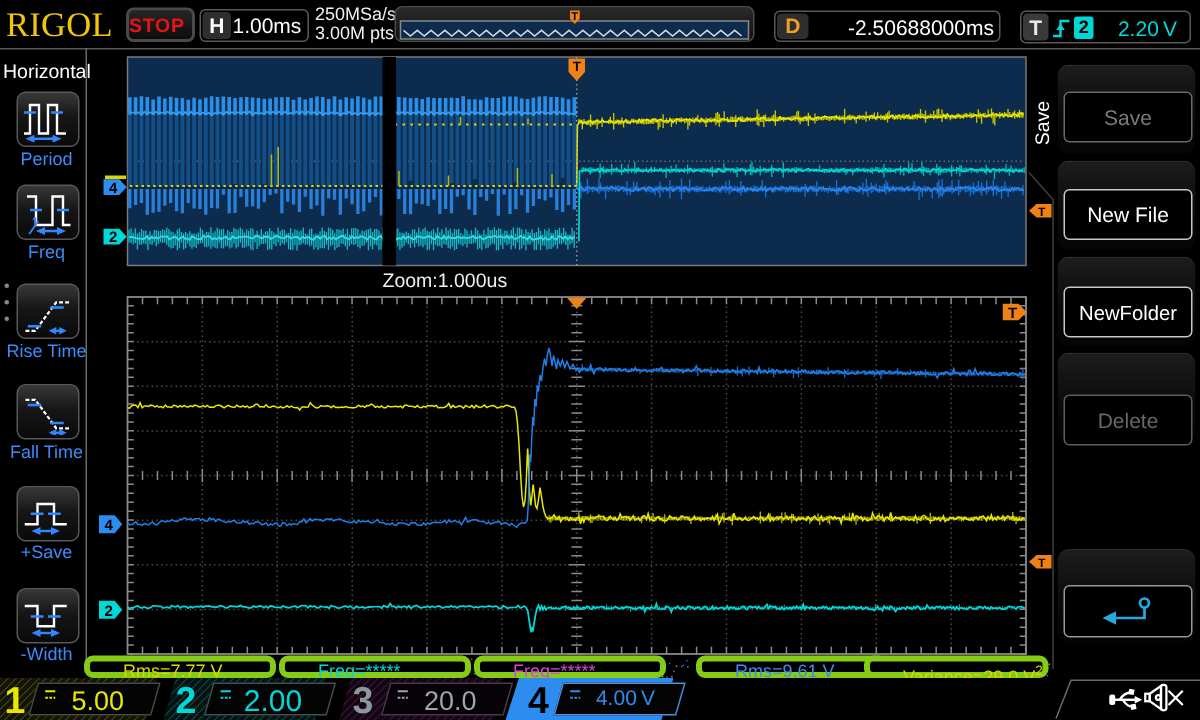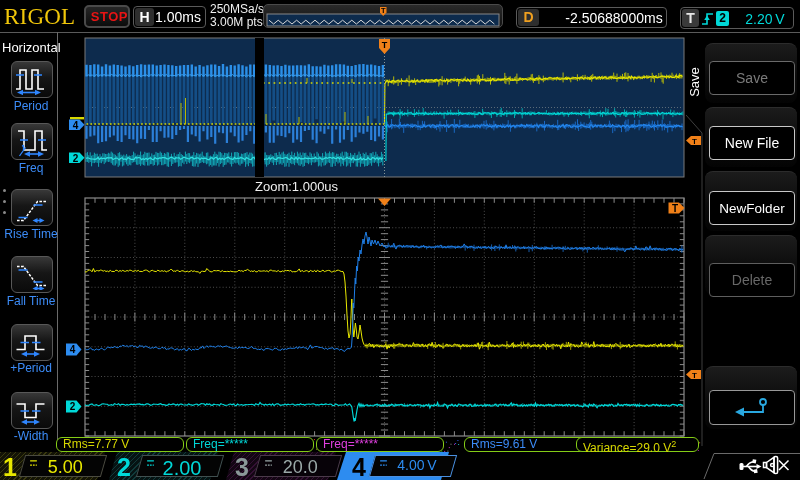--- a/index.html
+++ b/index.html
@@ -2,26 +2,26 @@
 <html><head><meta charset="utf-8"><style>
 *{margin:0;padding:0;box-sizing:border-box}
 html,body{width:800px;height:480px;background:#000;overflow:hidden;font-family:"Liberation Sans",sans-serif}
 .abs{position:absolute}
 #scr{position:relative;width:800px;height:480px;background:#000}
 .pill{border:1px solid #5a5a5a;border-radius:4px;background:#000}
 .btn-ico{width:42px;height:37px;border:1px solid #585858;border-radius:6px;background:linear-gradient(#383838,#161616 45%,#0a0a0a);display:flex;align-items:center;justify-content:center}
 .sblbl{width:58px;text-align:center;font-size:12px;color:#3c8cf8;position:absolute;left:2px}
 .rslot{position:absolute;left:705px;width:92px;border-radius:8px;background:linear-gradient(#1c1c1c,#0b0b0b 55%,#040404);border-top:1px solid #2c2c2c}
 .rbtn{position:absolute;left:709px;width:86px;height:34px;border-radius:4px;background:#000;display:flex;align-items:center;justify-content:center;font-size:14px}
-.mbox{position:absolute;top:437px;height:15px;border:1px solid #84cc16;border-radius:6px;background:#000;font-size:12px;line-height:13px;padding-left:6px;white-space:nowrap}
+.mbox{position:absolute;top:437px;height:15px;border:4px solid #84cc16;border-radius:6px;background:#000;font-size:12px;line-height:13px;padding-left:22px;white-space:nowrap}
 </style></head><body>
 <div id="scr">
 
 <div class="abs" style="left:4px;top:4px;font-family:'Liberation Serif',serif;font-weight:normal;font-size:23px;color:#f0c60a;letter-spacing:0.2px">RIGOL</div>
-<div class="abs" style="left:84px;top:5px;width:46px;height:23px;border:2px solid #4a4a4a;border-radius:5px;background:linear-gradient(#262626,#0c0c0c);color:#e81414;font-weight:bold;font-size:13px;text-align:right;line-height:20px;letter-spacing:0.5px">STOP</div>
+<div class="abs" style="left:84px;top:5px;width:46px;height:23px;border:2px solid #4a4a4a;border-radius:5px;background:linear-gradient(#262626,#0c0c0c);color:#e81414;font-weight:bold;font-size:13px;text-align:left;line-height:20px;letter-spacing:0.5px">STOP</div>
 <div class="abs pill" style="left:133px;top:6px;width:73px;height:22px">
   <div class="abs" style="left:1px;top:1px;width:19px;height:18px;background:#2e2e2e;border-radius:3px;color:#fff;font-weight:bold;font-size:14px;text-align:center;line-height:18px">H</div>
   <div class="abs" style="left:21px;top:1px;width:25px;font-size:14px;color:#fff;text-align:right;line-height:19px">1.00ms</div>
 </div>
 <div class="abs" style="left:210px;top:3px;font-size:12px;color:#f0f0f0;line-height:13px">250MSa/s<br>3.00M pts</div>
 <div class="abs" style="left:263px;top:4px;width:240px;height:24px;border:1px solid #4a4a4a;border-radius:5px;background:linear-gradient(#2a2a2a,#101010)"></div>
 <svg class="abs" style="left:263px;top:4px" width="240" height="24" viewBox="0 0 240 24">
   <rect x="4" y="10" width="232" height="12" fill="#0d2b4d" stroke="#888" stroke-width="1"></rect>
   <path d="M6.0,16.2 L10.6,20.0 L15.2,16.2 L19.8,20.0 L24.4,16.2 L29.0,20.0 L33.6,16.2 L38.2,20.0 L42.8,16.2 L47.4,20.0 L52.0,16.2 L56.6,20.0 L61.2,16.2 L65.8,20.0 L70.4,16.2 L75.0,20.0 L79.6,16.2 L84.2,20.0 L88.8,16.2 L93.4,20.0 L98.0,16.2 L102.6,20.0 L107.2,16.2 L111.8,20.0 L116.4,16.2 L121.0,20.0 L125.6,16.2 L130.2,20.0 L134.8,16.2 L139.4,20.0 L144.0,16.2 L148.6,20.0 L153.2,16.2 L157.8,20.0 L162.4,16.2 L167.0,20.0 L171.6,16.2 L176.2,20.0 L180.8,16.2 L185.4,20.0 L190.0,16.2 L194.6,20.0 L199.2,16.2 L203.8,20.0 L208.4,16.2 L213.0,20.0 L217.6,16.2 L222.2,20.0 L226.8,16.2 L231.4,20.0" stroke="#d8d8d8" stroke-width="1" fill="none"></path>
   <polygon points="117,3 123.5,3 123.5,8.5 120.2,12 117,8.5" fill="#f08018"></polygon>
@@ -95,21 +95,21 @@
 
 <div class="abs btn-ico" style="left:11px;top:324px">
       <svg width="36" height="30" viewBox="0 0 36 30">
   <path d="M2.5,21.5 h8.5 v-13.5 h11 v13.5 h8.5" stroke="#fff" stroke-width="1.6" fill="none"></path>
   <path d="M6.5,14.5 h8.5 M18,14.5 h8.5" stroke="#2f86ff" stroke-width="1.6"></path>
   <path d="M12,26 H21" stroke="#2f86ff" stroke-width="1.6"></path>
   <polygon points="7,26 13,23.3 13,28.7" fill="#2f86ff"></polygon>
         <polygon points="26,26 20,23.3 20,28.7" fill="#2f86ff"></polygon>
 </svg>
     </div>
-<div class="sblbl" style="top:361px">+Period</div>
+<div class="sblbl" style="top:361px">+Save</div>
 
 <div class="abs btn-ico" style="left:11px;top:392px">
       <svg width="36" height="30" viewBox="0 0 36 30">
   <path d="M2.5,8 h8.5 v13.5 h11 v-13.5 h8.5" stroke="#fff" stroke-width="1.6" fill="none"></path>
   <path d="M6.5,15 h8.5 M18,15 h8.5" stroke="#2f86ff" stroke-width="1.6"></path>
   <path d="M12,26 H21" stroke="#2f86ff" stroke-width="1.6"></path>
   <polygon points="7,26 13,23.3 13,28.7" fill="#2f86ff"></polygon>
         <polygon points="26,26 20,23.3 20,28.7" fill="#2f86ff"></polygon>
 </svg>
     </div>

